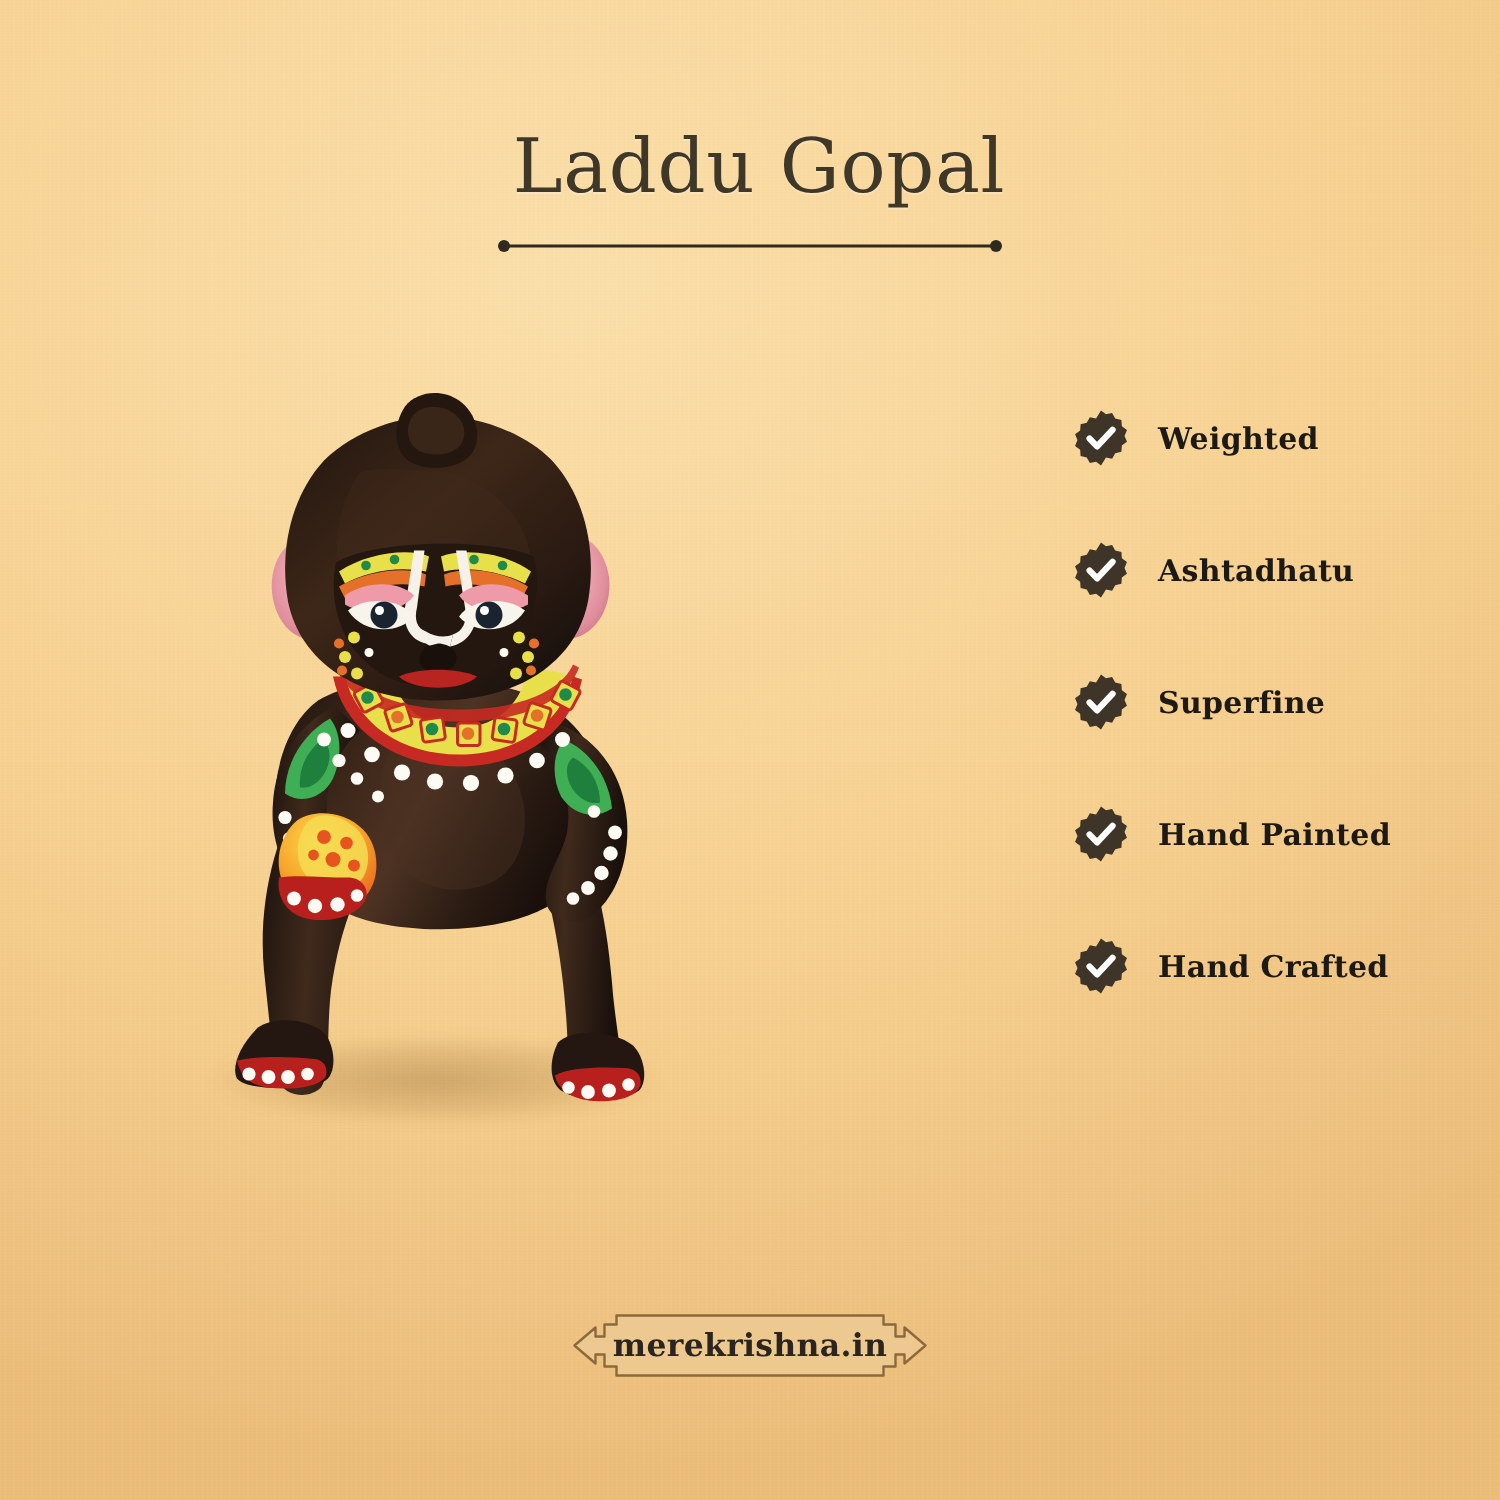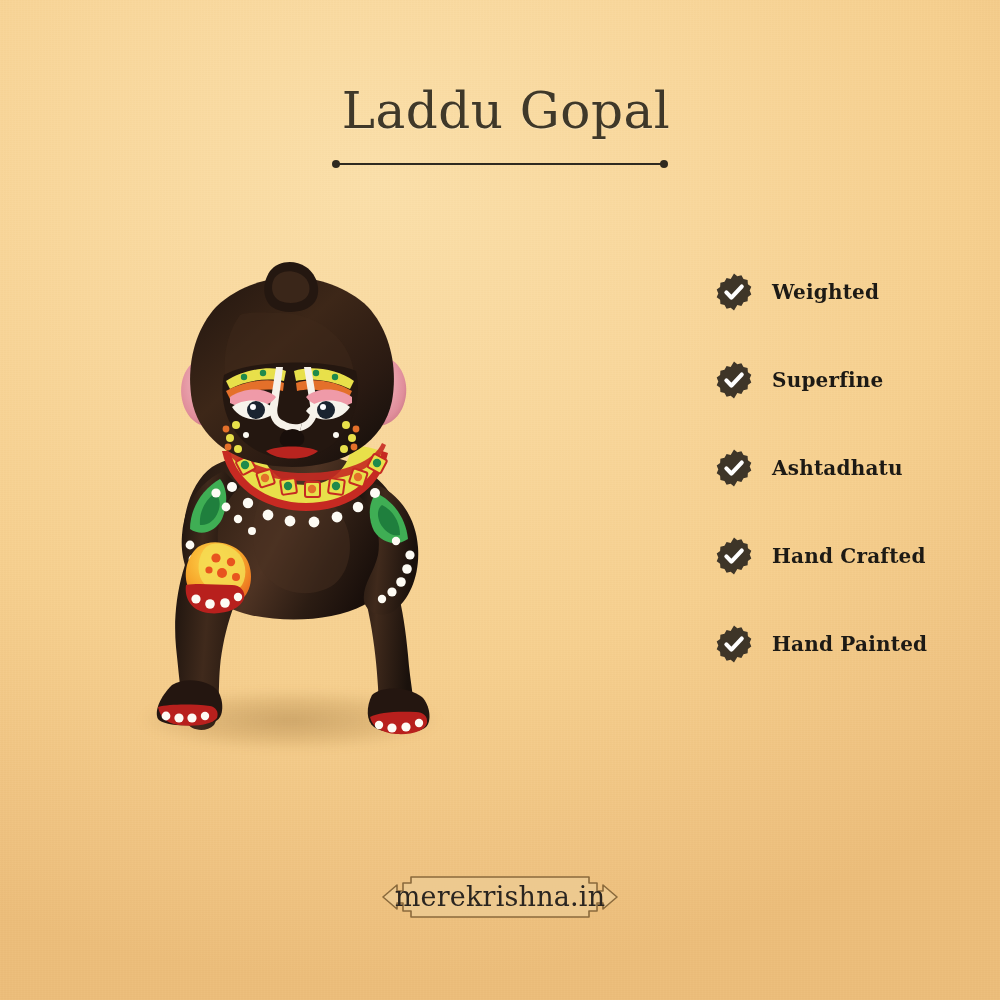--- a/index.html
+++ b/index.html
@@ -124,22 +124,22 @@
     height: 58px;
   }
   #footer-plaque svg { display: block; width: 260px; height: 58px; }
   #footer-text {
     position: absolute;
     inset: 0;
     display: flex;
     align-items: center;
     justify-content: center;
     font-family: "DejaVu Serif", serif;
-    font-weight: normal;
-    font-size: 27px;
+    font-weight: bold;
+    font-size: 21px;
     color: #2a2520;
     letter-spacing: .2px;
     padding-bottom: 1px;
   }
 
   
   #idol {
     position: absolute;
     left: 120px;
     top: 255px;
@@ -456,53 +456,53 @@
       <span class="feature-label">Weighted</span>
     </div>
 
     <div class="feature-row">
       <span class="badge">
         <svg viewBox="0 0 40 40" xmlns="http://www.w3.org/2000/svg">
           <path fill="#3e3528" d="M20 1.6 l3.3 2.6 4.1-0.9 2.1 3.7 4.1 1.0 0.3 4.2 3.4 2.5-1.6 3.9 1.6 3.9-3.4 2.5-0.3 4.2-4.1 1.0-2.1 3.7-4.1-0.9L20 38.4l-3.3-2.6-4.1 0.9-2.1-3.7-4.1-1.0-0.3-4.2-3.4-2.5 1.6-3.9-1.6-3.9 3.4-2.5 0.3-4.2 4.1-1.0 2.1-3.7 4.1 0.9z"></path>
           <path fill="none" stroke="#ffffff" stroke-width="4.2" stroke-linecap="round" stroke-linejoin="round" d="M12.4 20.4 l5.0 5.2 10.3-11.0"></path>
         </svg>
       </span>
-      <span class="feature-label">Superfine</span>
+      <span class="feature-label">Ashtadhatu</span>
     </div>
 
     <div class="feature-row">
       <span class="badge">
         <svg viewBox="0 0 40 40" xmlns="http://www.w3.org/2000/svg">
           <path fill="#3e3528" d="M20 1.6 l3.3 2.6 4.1-0.9 2.1 3.7 4.1 1.0 0.3 4.2 3.4 2.5-1.6 3.9 1.6 3.9-3.4 2.5-0.3 4.2-4.1 1.0-2.1 3.7-4.1-0.9L20 38.4l-3.3-2.6-4.1 0.9-2.1-3.7-4.1-1.0-0.3-4.2-3.4-2.5 1.6-3.9-1.6-3.9 3.4-2.5 0.3-4.2 4.1-1.0 2.1-3.7 4.1 0.9z"></path>
           <path fill="none" stroke="#ffffff" stroke-width="4.2" stroke-linecap="round" stroke-linejoin="round" d="M12.4 20.4 l5.0 5.2 10.3-11.0"></path>
         </svg>
       </span>
-      <span class="feature-label">Ashtadhatu</span>
+      <span class="feature-label">Superfine</span>
+    </div>
+
+    <div class="feature-row">
+      <span class="badge">
+        <svg viewBox="0 0 40 40" xmlns="http://www.w3.org/2000/svg">
+          <path fill="#3e3528" d="M20 1.6 l3.3 2.6 4.1-0.9 2.1 3.7 4.1 1.0 0.3 4.2 3.4 2.5-1.6 3.9 1.6 3.9-3.4 2.5-0.3 4.2-4.1 1.0-2.1 3.7-4.1-0.9L20 38.4l-3.3-2.6-4.1 0.9-2.1-3.7-4.1-1.0-0.3-4.2-3.4-2.5 1.6-3.9-1.6-3.9 3.4-2.5 0.3-4.2 4.1-1.0 2.1-3.7 4.1 0.9z"></path>
+          <path fill="none" stroke="#ffffff" stroke-width="4.2" stroke-linecap="round" stroke-linejoin="round" d="M12.4 20.4 l5.0 5.2 10.3-11.0"></path>
+        </svg>
+      </span>
+      <span class="feature-label">Hand Painted</span>
     </div>
 
     <div class="feature-row">
       <span class="badge">
         <svg viewBox="0 0 40 40" xmlns="http://www.w3.org/2000/svg">
           <path fill="#3e3528" d="M20 1.6 l3.3 2.6 4.1-0.9 2.1 3.7 4.1 1.0 0.3 4.2 3.4 2.5-1.6 3.9 1.6 3.9-3.4 2.5-0.3 4.2-4.1 1.0-2.1 3.7-4.1-0.9L20 38.4l-3.3-2.6-4.1 0.9-2.1-3.7-4.1-1.0-0.3-4.2-3.4-2.5 1.6-3.9-1.6-3.9 3.4-2.5 0.3-4.2 4.1-1.0 2.1-3.7 4.1 0.9z"></path>
           <path fill="none" stroke="#ffffff" stroke-width="4.2" stroke-linecap="round" stroke-linejoin="round" d="M12.4 20.4 l5.0 5.2 10.3-11.0"></path>
         </svg>
       </span>
       <span class="feature-label">Hand Crafted</span>
     </div>
 
-    <div class="feature-row">
-      <span class="badge">
-        <svg viewBox="0 0 40 40" xmlns="http://www.w3.org/2000/svg">
-          <path fill="#3e3528" d="M20 1.6 l3.3 2.6 4.1-0.9 2.1 3.7 4.1 1.0 0.3 4.2 3.4 2.5-1.6 3.9 1.6 3.9-3.4 2.5-0.3 4.2-4.1 1.0-2.1 3.7-4.1-0.9L20 38.4l-3.3-2.6-4.1 0.9-2.1-3.7-4.1-1.0-0.3-4.2-3.4-2.5 1.6-3.9-1.6-3.9 3.4-2.5 0.3-4.2 4.1-1.0 2.1-3.7 4.1 0.9z"></path>
-          <path fill="none" stroke="#ffffff" stroke-width="4.2" stroke-linecap="round" stroke-linejoin="round" d="M12.4 20.4 l5.0 5.2 10.3-11.0"></path>
-        </svg>
-      </span>
-      <span class="feature-label">Hand Painted</span>
-    </div>
-
   </div>
 
   <div id="footer-plaque">
     <svg viewBox="0 0 260 58" xmlns="http://www.w3.org/2000/svg">
       <path d="M13 29 L27 17 L27 23 L33 23 L33 15 L41 15 L41 9 L55 9
                L219 9 L219 15 L227 15 L227 23 L233 23 L233 17 L247 29
                L233 41 L233 35 L227 35 L227 43 L219 43 L219 49 L205 49
                L41 49 L41 43 L33 43 L33 35 L27 35 L27 41 Z" fill="#edc98f" stroke="#8a6a3c" stroke-width="1.6" stroke-linejoin="round"></path>
     </svg>
     <div id="footer-text">merekrishna.in</div>

